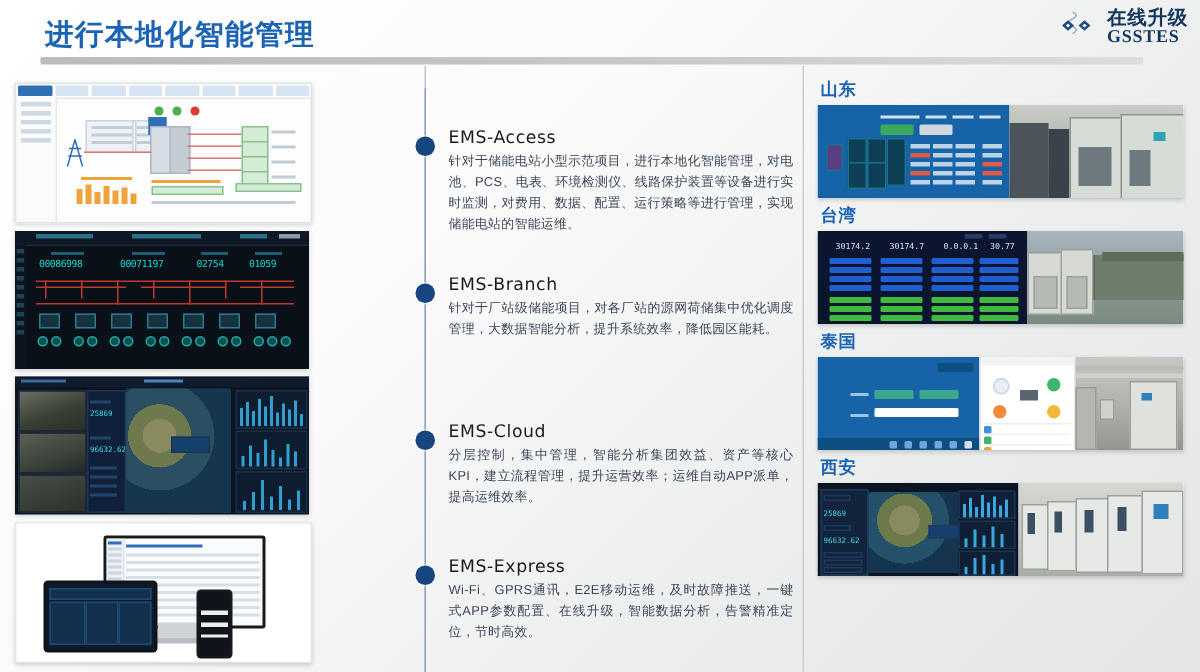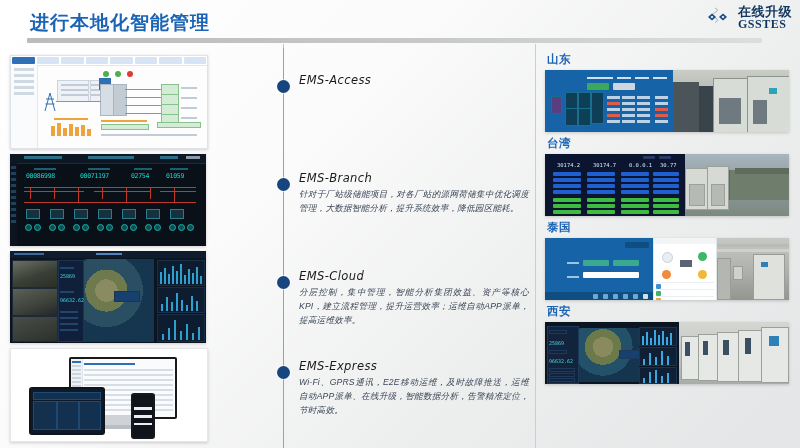--- a/index.html
+++ b/index.html
@@ -95,21 +95,21 @@
   .s4b .stand{position:absolute;left:94px;top:66px;width:32px;height:10px;background:#cfd3d8;}
   .s4b .base{position:absolute;left:80px;top:76px;width:60px;height:4px;background:#b9bec4;border-radius:2px;}
   .s4b .tab{position:absolute;left:18px;top:38px;width:72px;height:44px;background:#101418;border-radius:3px;padding:2px;}
   .s4b .tab .tscr{width:100%;height:100%;background:#0d1a2b;position:relative;overflow:hidden;}
   .s4b .tab .tscr .c{position:absolute;background:#14304f;border:1px solid #1d4a74;}
   .s4b .ph{position:absolute;left:120px;top:44px;width:20px;height:42px;background:#15181c;border-radius:3px;padding:2px;}
   .s4b .ph .pscr{width:100%;height:100%;background:#0f141a;position:relative;}
   .s4b .ph .pscr i{position:absolute;left:1px;right:1px;height:3px;background:#e9eef3;}
 
   
-  .col-mid{position:absolute;left:283px;top:48px;width:252px;bottom:0;font-style:italic;}
+  .col-mid{position:absolute;left:283px;top:59px;width:252px;bottom:0;}
   .axis{position:absolute;left:0px;top:0;bottom:0;width:1px;background:#8fa3bd;}
   .node{position:absolute;left:-6px;width:13px;height:13px;border-radius:50%;
         background:#17457f;box-shadow:0 0 0 1px rgba(255,255,255,.55);}
   .item{position:absolute;left:16px;right:6px;}
   .item h3{margin:0 0 3px 0;font-size:11.5px;font-weight:normal;color:#1a1a1a;
            letter-spacing:.4px;font-family:"DejaVu Sans","Liberation Sans",sans-serif;}
   .item p{margin:0;font-size:8.6px;line-height:1.62;color:#3c4758;text-align:justify;letter-spacing:.2px;}
 
   
   .col-right{position:absolute;left:545px;top:52px;width:250px;}
@@ -426,38 +426,39 @@
       </div>
     </div>
   </div>
 
   <div class="col-mid">
     <div class="axis"></div>
 
     <div class="node" style="top:32px"></div>
     <div class="item" style="top:25px">
       <h3>EMS-Access</h3>
+      <p>针对于储能电站小型示范项目，进行本地化智能管理，对电池、PCS、电表、环境检测仪、线路保护装置等设备进行实时监测，对费用、数据、配置、运行策略等进行管理，实现储能电站的智能运维。</p>
     </div>
 
     <div class="node" style="top:130px"></div>
     <div class="item" style="top:123px">
       <h3>EMS-Branch</h3>
       <p>针对于厂站级储能项目，对各厂站的源网荷储集中优化调度管理，大数据智能分析，提升系统效率，降低园区能耗。</p>
     </div>
 
     <div class="node" style="top:228px"></div>
     <div class="item" style="top:221px">
       <h3>EMS-Cloud</h3>
       <p>分层控制，集中管理，智能分析集团效益、资产等核心KPI，建立流程管理，提升运营效率；运维自动APP派单，提高运维效率。</p>
     </div>
 
     <div class="node" style="top:318px"></div>
     <div class="item" style="top:311px">
       <h3>EMS-Express</h3>
-      <p>Wi-Fi、GPRS通讯，E2E移动运维，及时故障推送，运维自动APP派单、在线升级，智能数据分析，告警精准定位，节时高效。</p>
+      <p>Wi-Fi、GPRS通讯，E2E移动运维，及时故障推送，一键式APP参数配置、在线升级，智能数据分析，告警精准定位，节时高效。</p>
     </div>
   </div>
 
   <div class="col-right">
 
     <div class="site">
       <div class="cap">山东</div>
       <div class="strip">
         <div class="sd-ui">
           <div class="bar" style="left:42px;top:7px;width:26px"></div>

